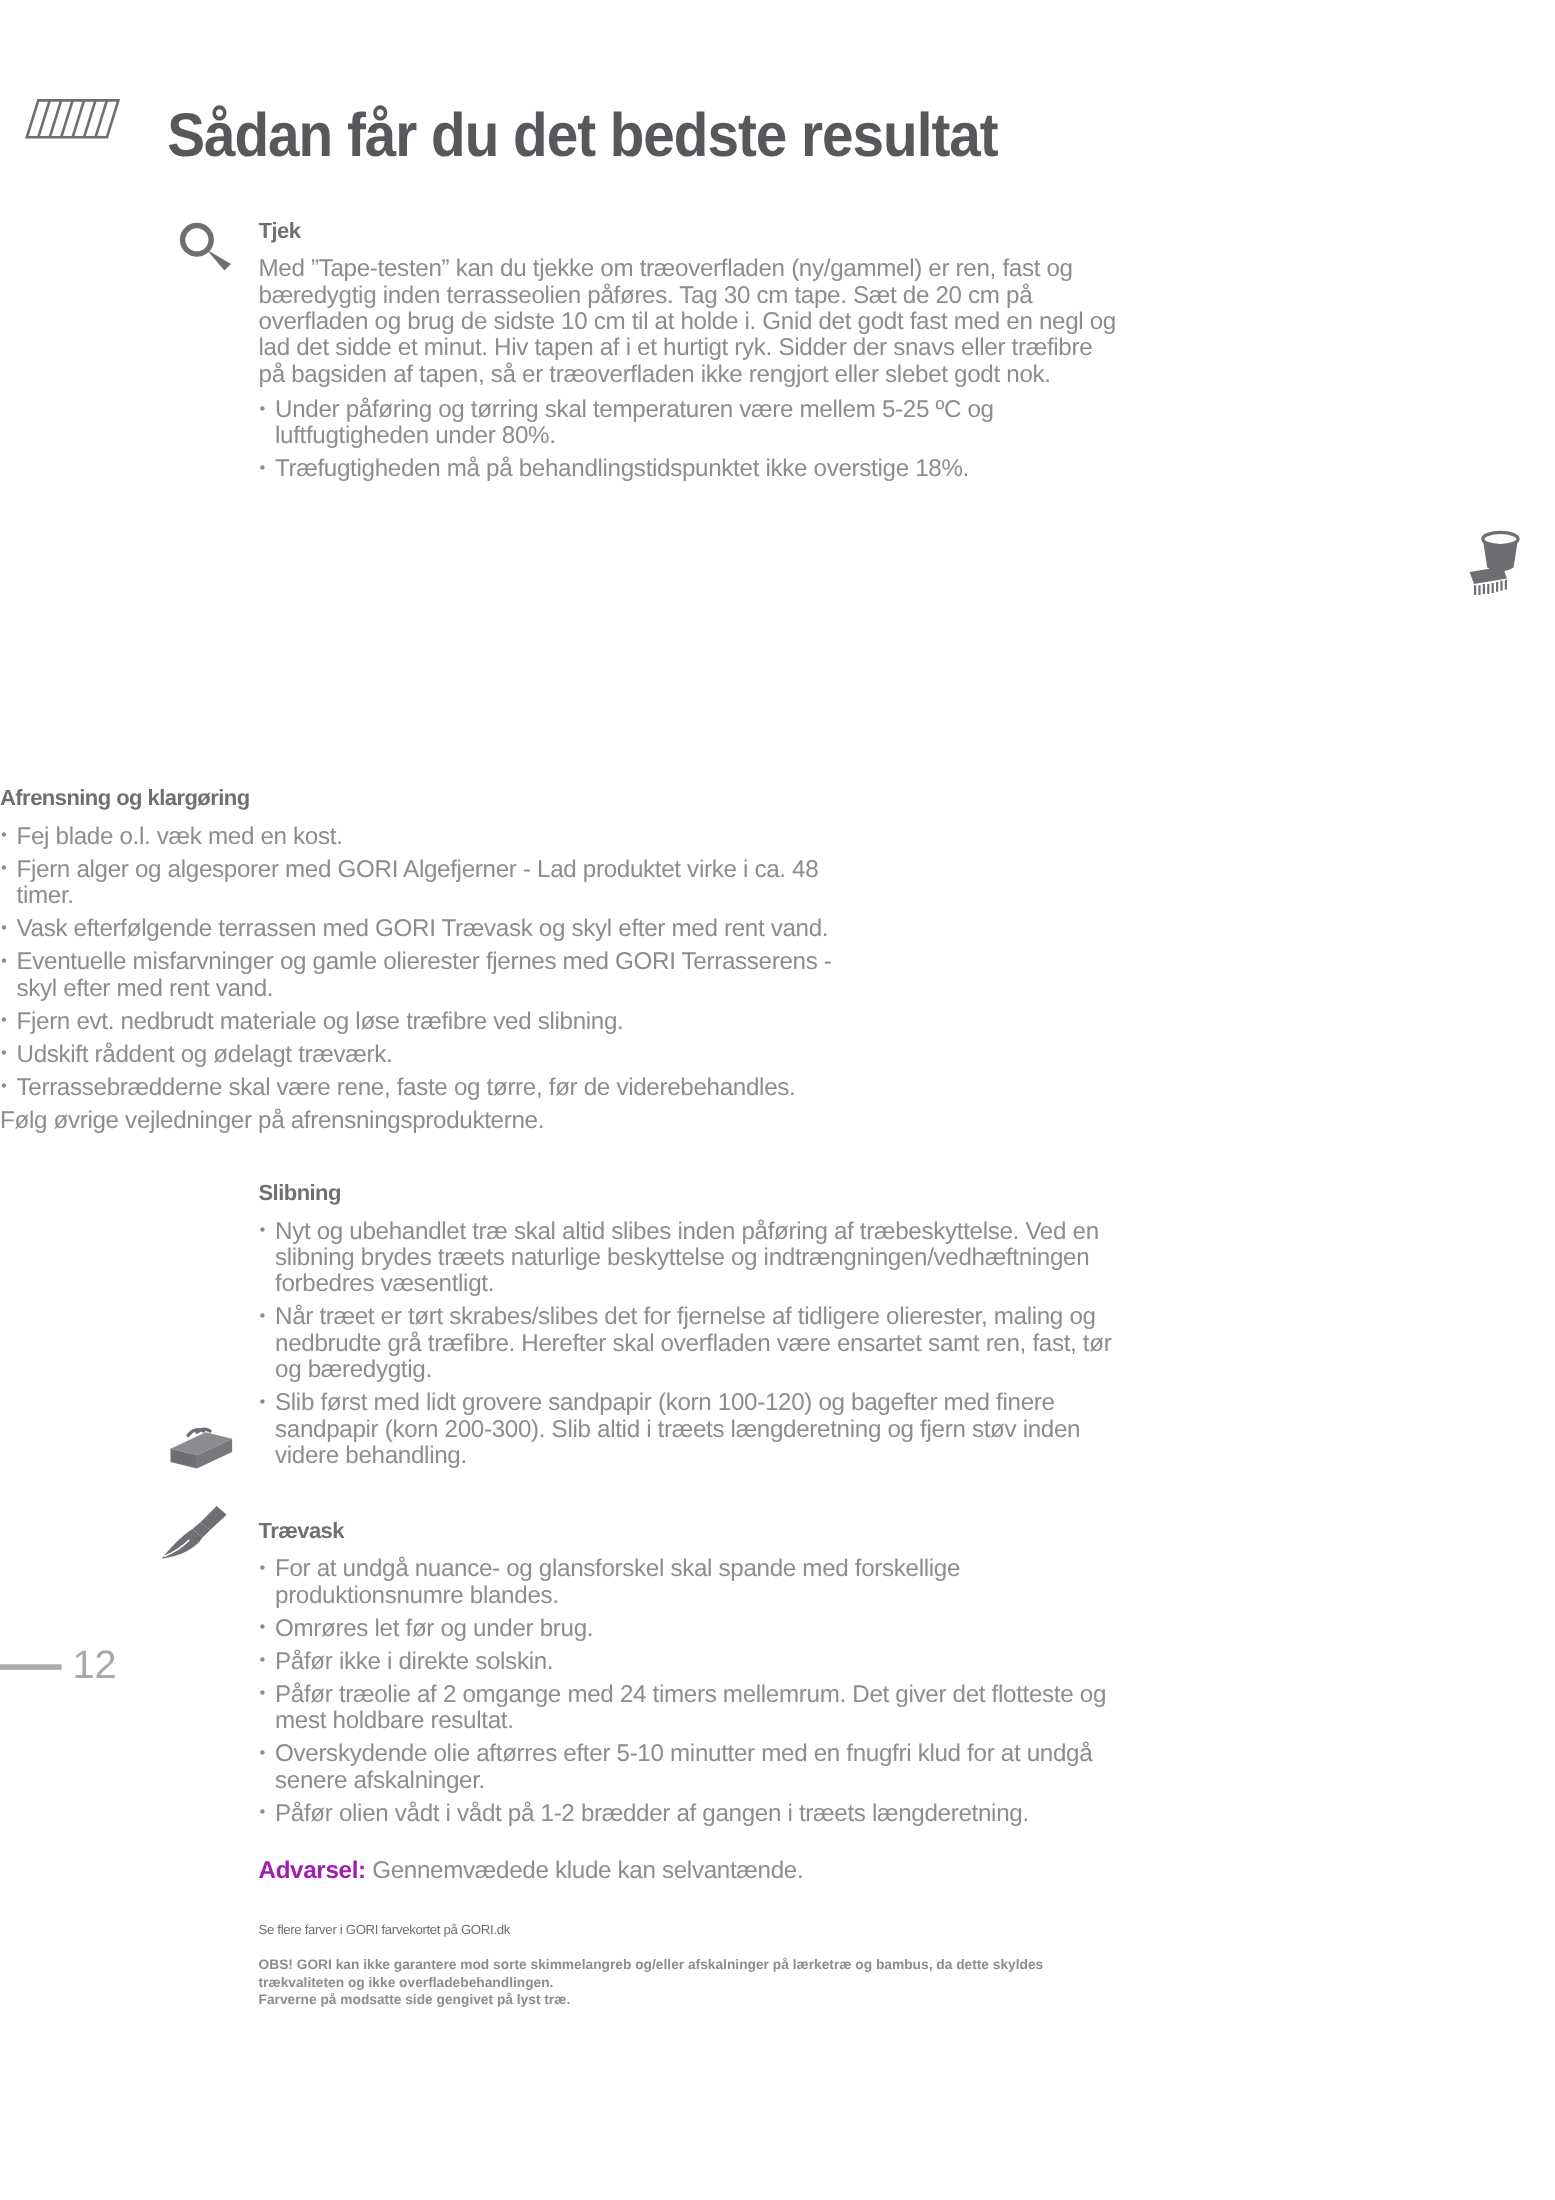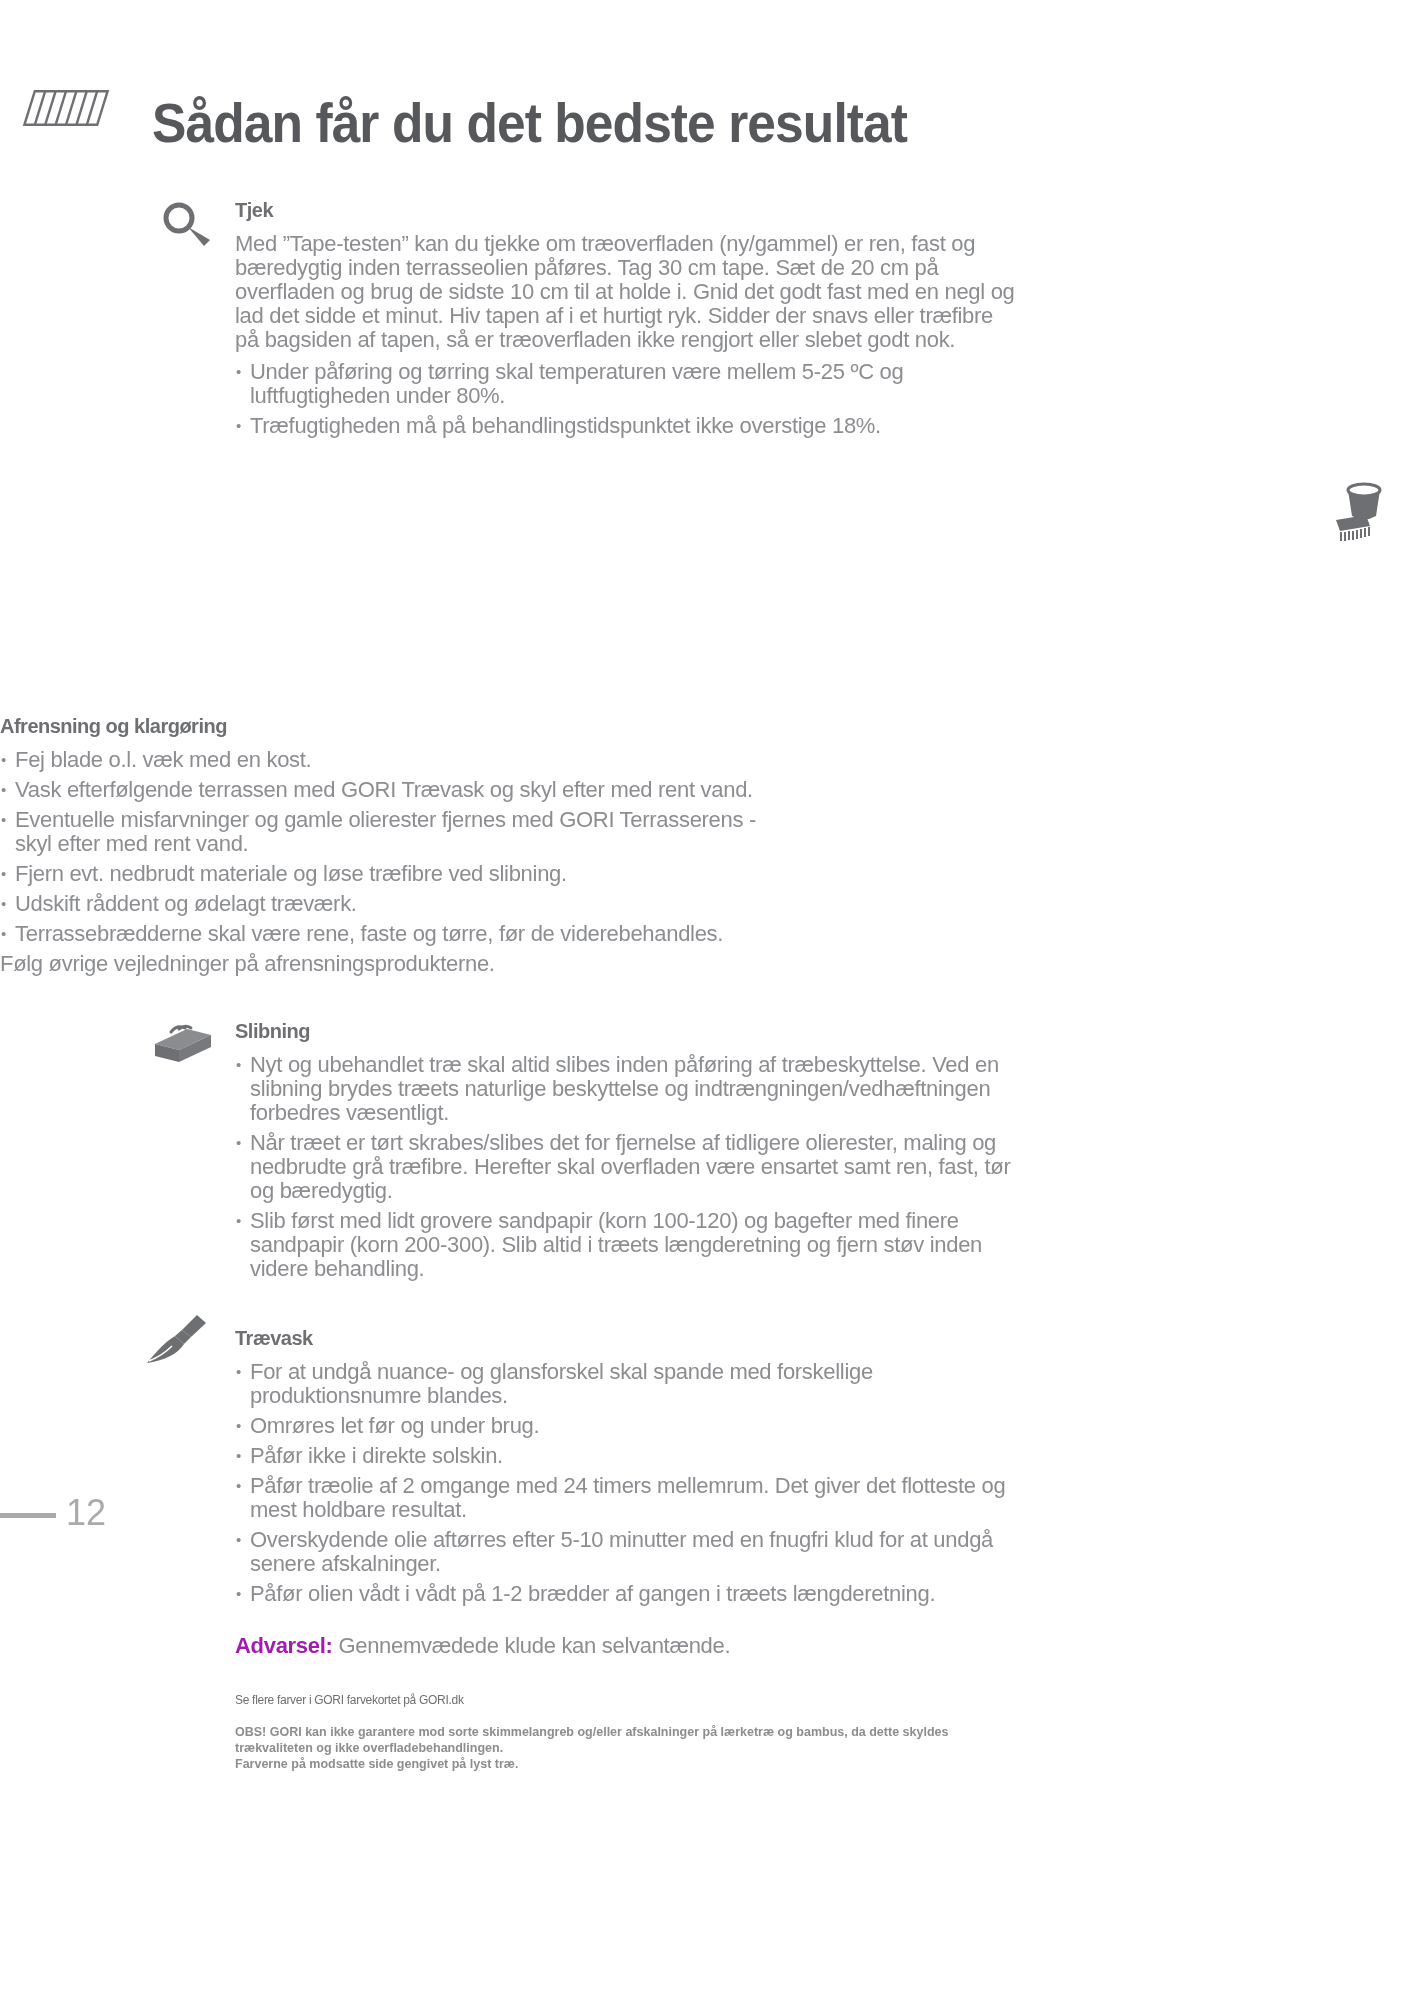--- a/index.html
+++ b/index.html
@@ -30,21 +30,21 @@
   p, li { font-size: 22px; line-height: 24px; margin: 0; letter-spacing: -0.3px; }
   .intro { margin-bottom: 8px; }
   ul.bullets { list-style: none; margin: 0; padding: 0; }
   ul.bullets li { position: relative; padding-left: 15px; margin-bottom: 6px; }
   ul.bullets li::before { content: "•"; position: absolute; left: 1px; top: 0; color: #8b8d90; font-size: 15px; }
   .gap-lg li { margin-bottom: 14px; }
   .gap-md li { margin-bottom: 7px; }
   .outro { margin-top: 2px; }
   .sec-tjek { margin-top: 14px; }
   .sec-afrensning { margin-top: 36px; flex-direction: column; }
-  .sec-slibning { margin-top: 44px; }
+  .sec-slibning { margin-top: 44px; align-items: flex-end; }
   .sec-pafoering { margin-top: 40px; }
   .sec-pafoering .icon-col svg { margin-top: -16px; }
   .tail { margin-left: 235px; width: 780px; }
   .warning { margin-top: 22px; }
   .warning .w-label { font-weight: bold; color: #a21caf; }
   .colors-line { margin-top: 30px; font-size: 12px; font-weight: normal; color: #6d6f72; letter-spacing: -0.3px; }
   .obs { margin-top: 12px; font-size: 12.5px; font-weight: bold; line-height: 16px; color: #8b8d90; letter-spacing: 0; }
   .obs + .obs { margin-top: 0; }
   .pageno-bar { position: absolute; left: 0; top: 1513px; width: 56px; height: 5px; background: #a8aaad; }
   .pageno { position: absolute; left: 66px; top: 1492px; font-size: 36px; color: #a8aaad; }
@@ -101,20 +101,21 @@
             <line x1="27" y1="49" x2="27" y2="58"></line>
             <line x1="31" y1="48" x2="31" y2="57"></line>
             <line x1="35" y1="47" x2="35" y2="56"></line>
           </g>
         </svg>
       </div>
       <div class="content">
         <h2 class="sec-title">Afrensning og klargøring</h2>
         <ul class="bullets">
           <li>Fej blade o.l. væk med en kost.</li>
+          <li>Fjern alger og algesporer med GORI Algefjerner - Lad produktet virke i ca. 48 timer.</li>
           <li>Vask efterfølgende terrassen med GORI Trævask og skyl efter med rent vand.</li>
           <li>Eventuelle misfarvninger og gamle olierester fjernes med GORI Terrasserens - skyl efter med rent vand.</li>
           <li>Fjern evt. nedbrudt materiale og løse træfibre ved slibning.</li>
           <li>Udskift råddent og ødelagt træværk.</li>
           <li>Terrassebrædderne skal være rene, faste og tørre, før de viderebehandles.</li>
         </ul>
         <p class="outro">Følg øvrige vejledninger på afrensningsprodukterne.</p>
       </div>
     </section>
 

